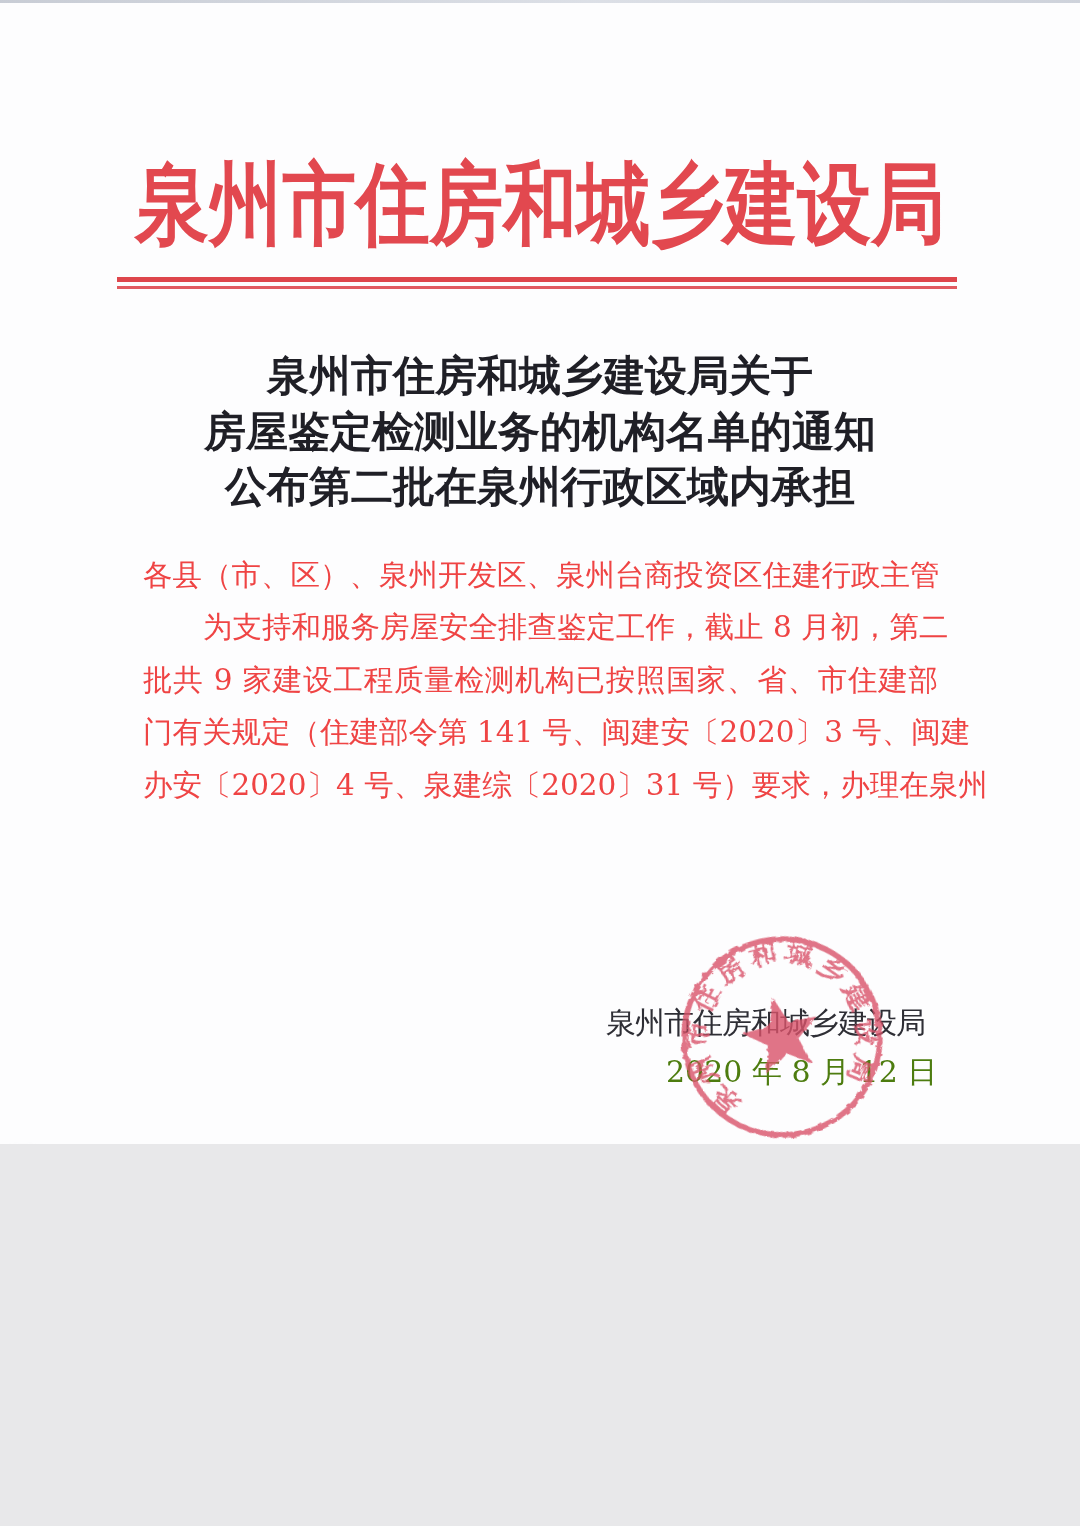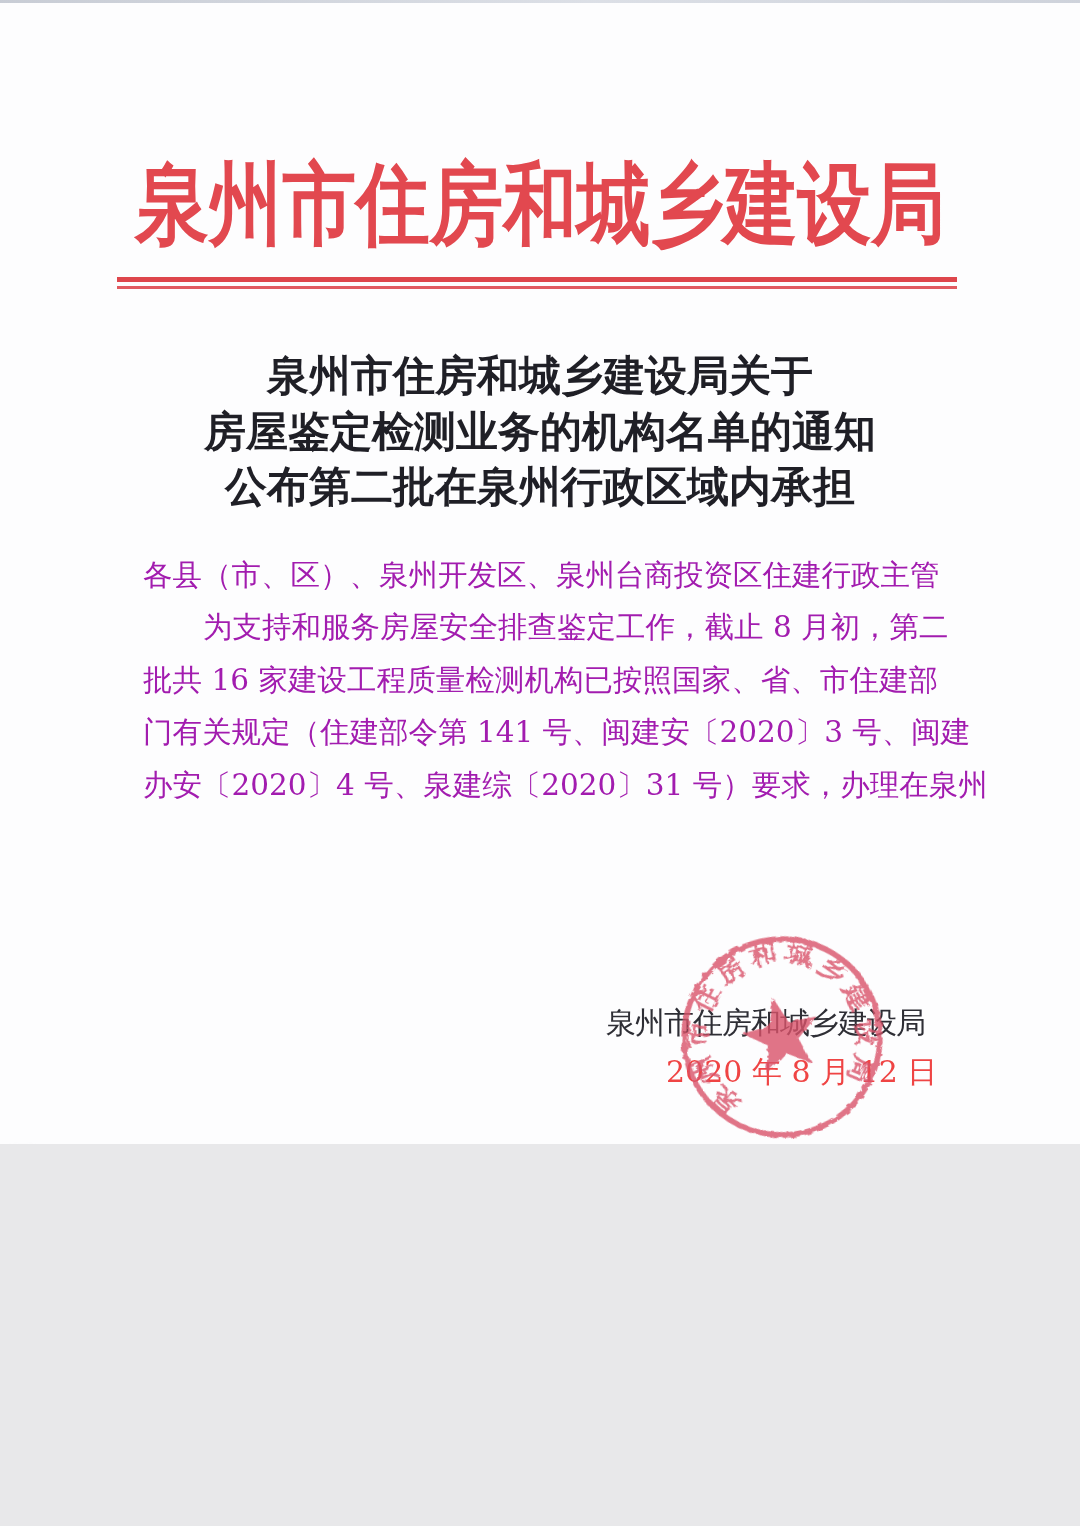--- a/index.html
+++ b/index.html
@@ -38,28 +38,28 @@
   
   .doc-title {
     position: absolute; left: 0; top: 331px; width: 100%;
     text-align: center; font-weight: 700; font-size: 42px; line-height: 55.5px;
     color: #1f1f26;
     margin-top: 17px;
   }
   
   .body-block {
     position: absolute; left: 143px; top: 549px; width: 795px;
-    font-size: 29.5px; line-height: 52.4px; color: #a21caf;
+    font-size: 29.5px; line-height: 52.4px; color: #ef4444;
   }
   .line { text-align: justify; text-align-last: justify; text-justify: inter-character; white-space: nowrap; }
   .line.end { text-align-last: left; white-space: normal; }
   .line.indent { text-indent: 60px; }
   
   .sig-org  { position: absolute; left: 606px; top: 1003px; font-size: 30px; line-height: 40px; letter-spacing: -1px; color: #2e2e35; white-space: nowrap; }
-  .sig-date { position: absolute; left: 666px; top: 1052px; font-size: 30px; line-height: 40px; color: #ef4444; white-space: nowrap; }
+  .sig-date { position: absolute; left: 666px; top: 1052px; font-size: 30px; line-height: 40px; color: #4d7c0f; white-space: nowrap; }
   
   .seal {
     position: absolute; left: 676px; top: 931px; width: 212px; height: 212px;
     transform: rotate(-13deg); opacity: 0.8; filter: blur(0.3px);
     pointer-events: none;
   }
   
   .footer-note { position: absolute; left: 206px; top: 1152px; font-size: 29px; line-height: 40px; letter-spacing: 2px; color: #0369a1; }
 </style>
 </head>
@@ -77,21 +77,21 @@
 
   <div class="doc-title">
     <div>泉州市住房和城乡建设局关于</div>
     <div>房屋鉴定检测业务的机构名单的通知</div>
     <div>公布第二批在泉州行政区域内承担</div>
   </div>
 
   <div class="body-block">
     <div class="line">各县（市、区）、泉州开发区、泉州台商投资区住建行政主管</div>
     <div class="line indent">为支持和服务房屋安全排查鉴定工作，截止 8 月初，第二</div>
-    <div class="line">批共 16 家建设工程质量检测机构已按照国家、省、市住建部</div>
+    <div class="line">批共 9 家建设工程质量检测机构已按照国家、省、市住建部</div>
     <div class="line">门有关规定（住建部令第 141 号、闽建安〔2020〕3 号、闽建</div>
     <div class="line">办安〔2020〕4 号、泉建综〔2020〕31 号）要求，办理在泉州</div>
   </div>
 
   <div class="sig-org">泉州市住房和城乡建设局</div>
   <div class="sig-date">2020 年 8 月 12 日</div>
 
   <div class="seal">
     <svg width="212" height="212" viewBox="-106 -106 212 212" xmlns="http://www.w3.org/2000/svg">
       <defs>

